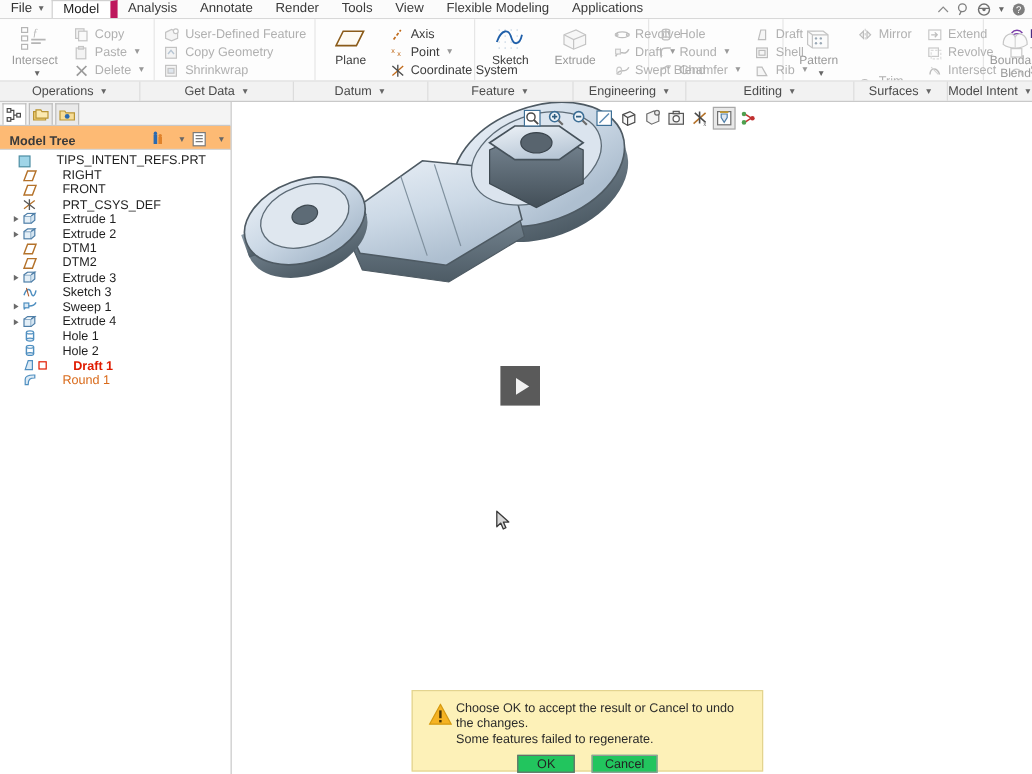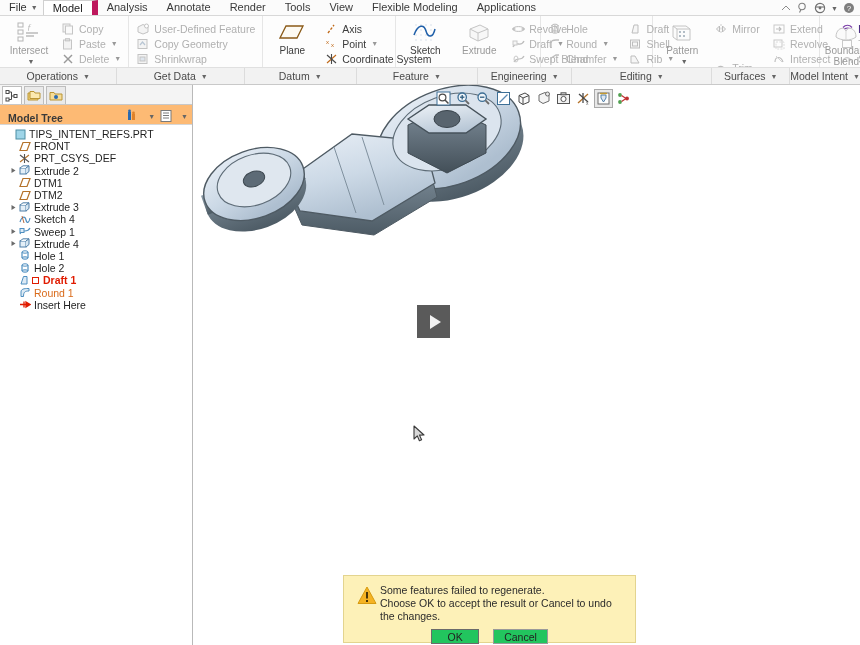--- a/index.html
+++ b/index.html
@@ -101,21 +101,21 @@
   .tree-header .hdr-tools { margin-left: auto; display: flex; align-items: center; gap: 3px; }
   .hdr-btn { width: 16px; height: 16px; display:flex; align-items:center; justify-content:center; }
   .tree-body { padding: 3px 0 0 0; height: 520px; overflow: hidden; background: #fff; }
   .tnode {
     display: flex; align-items: center; height: 12.2px; font-size: 10.5px;
     color: #1f1f1f; white-space: nowrap; padding-left: 2px;
   }
   .tnode .arrow { width: 10px; flex:0 0 10px; display:flex; align-items:center; justify-content:center; }
   .tnode .spacer { width: 10px; flex:0 0 10px; }
   .tnode .tic { width: 14px; flex:0 0 14px; display:flex; align-items:center; justify-content:center; }
-  .tnode .lbl { padding-left: 2px; }
+  .tnode .lbl { padding-left: 20px; }
   .tnode.err .lbl { color: #e01b00; font-weight: bold; }
   .tnode.warn .lbl { color: #d96a1a; }
   .tnode.lvl0 { padding-left: 3px; }
   .tnode.lvl1 { padding-left: 8px; }
   .errbadge { display:inline-block; width:7px; height:7px; border:1px solid #e01b00; margin-right:2px; position:relative; top:0px;}
 
   
   .gfxtoolbar {
     position: absolute; left: 434px; top: 88px;
     height: 20px; display: flex; align-items: center; gap: 0px;
@@ -691,20 +691,29 @@
       <div class="tnode lvl0">
         <span class="spacer"></span>
         <span class="tic">
           <svg width="11" height="11" viewBox="0 0 11 11">
               <rect x="1" y="1" width="9" height="9" fill="#9fd5e8" stroke="#4d8ea3"></rect>
             </svg>
         </span>
         <span class="lbl">TIPS_INTENT_REFS.PRT</span>
       </div>
 
+      <div class="tnode lvl1">
+        <span class="spacer"></span>
+        <span class="tic">
+          <svg width="12" height="11" viewBox="0 0 12 11">
+              <path d="M4 1.5 L11 1.5 L8 9.5 L1 9.5 Z" fill="none" stroke="#b4722a" stroke-width="1.2"></path>
+            </svg>
+        </span>
+        <span class="lbl">RIGHT</span>
+      </div>
 
 
       <div class="tnode lvl1">
         <span class="spacer"></span>
         <span class="tic">
           <svg width="12" height="11" viewBox="0 0 12 11">
               <path d="M4 1.5 L11 1.5 L8 9.5 L1 9.5 Z" fill="none" stroke="#b4722a" stroke-width="1.2"></path>
             </svg>
         </span>
         <span class="lbl">FRONT</span>
@@ -715,107 +724,122 @@
         <span class="tic">
           <svg width="12" height="11" viewBox="0 0 12 11">
             <line x1="1" y1="9" x2="10" y2="2" stroke="#b4722a" stroke-width="1.1"></line>
             <line x1="1" y1="2" x2="10" y2="9" stroke="#555" stroke-width="1.1"></line>
             <line x1="5.5" y1="1" x2="5.5" y2="10" stroke="#555" stroke-width="1.1"></line>
           </svg>
         </span>
         <span class="lbl">PRT_CSYS_DEF</span>
       </div>
 
-
       <div class="tnode lvl1">
         <span class="arrow">
           <svg width="7" height="7" viewBox="0 0 7 7">
               <path d="M1.5 1 L5.5 3.5 L1.5 6 Z" fill="#6b6b6b"></path>
             </svg>
         </span>
         <span class="tic">
           <svg width="12" height="11" viewBox="0 0 12 11">
             <rect x="1" y="3" width="6" height="6" fill="#e4eff7" stroke="#4f7fa8"></rect>
             <path d="M1 3 L4 0.8 L10 0.8 L7 3" fill="#f6fafd" stroke="#4f7fa8"></path>
             <path d="M7 3 L10 0.8 L10 6.5 L7 9" fill="#d6e6f2" stroke="#4f7fa8"></path>
           </svg>
         </span>
-        <span class="lbl">Extrude 2</span>
-      </div>
-
-      <div class="tnode lvl1">
-        <span class="spacer"></span>
-        <span class="tic">
-          <svg width="12" height="11" viewBox="0 0 12 11">
-              <path d="M4 1.5 L11 1.5 L8 9.5 L1 9.5 Z" fill="none" stroke="#b4722a" stroke-width="1.2"></path>
-            </svg>
-        </span>
-        <span class="lbl">DTM1</span>
-      </div>
-
-      <div class="tnode lvl1">
-        <span class="spacer"></span>
-        <span class="tic">
-          <svg width="12" height="11" viewBox="0 0 12 11">
-              <path d="M4 1.5 L11 1.5 L8 9.5 L1 9.5 Z" fill="none" stroke="#b4722a" stroke-width="1.2"></path>
-            </svg>
-        </span>
-        <span class="lbl">DTM2</span>
+        <span class="lbl">Extrude 1</span>
       </div>
 
       <div class="tnode lvl1">
         <span class="arrow">
           <svg width="7" height="7" viewBox="0 0 7 7">
               <path d="M1.5 1 L5.5 3.5 L1.5 6 Z" fill="#6b6b6b"></path>
             </svg>
         </span>
         <span class="tic">
           <svg width="12" height="11" viewBox="0 0 12 11">
             <rect x="1" y="3" width="6" height="6" fill="#e4eff7" stroke="#4f7fa8"></rect>
             <path d="M1 3 L4 0.8 L10 0.8 L7 3" fill="#f6fafd" stroke="#4f7fa8"></path>
             <path d="M7 3 L10 0.8 L10 6.5 L7 9" fill="#d6e6f2" stroke="#4f7fa8"></path>
           </svg>
         </span>
-        <span class="lbl">Extrude 3</span>
+        <span class="lbl">Extrude 2</span>
       </div>
 
       <div class="tnode lvl1">
         <span class="spacer"></span>
         <span class="tic">
           <svg width="12" height="11" viewBox="0 0 12 11">
-            <path d="M1 8 C3 2, 6 2, 7 6 C8 10, 10 9, 11 4" fill="none" stroke="#4f8fc0" stroke-width="1.2"></path>
-            <line x1="3" y1="2" x2="5" y2="9" stroke="#b05a2a" stroke-width="0.9"></line>
-          </svg>
-        </span>
-        <span class="lbl">Sketch 4</span>
+              <path d="M4 1.5 L11 1.5 L8 9.5 L1 9.5 Z" fill="none" stroke="#b4722a" stroke-width="1.2"></path>
+            </svg>
+        </span>
+        <span class="lbl">DTM1</span>
+      </div>
+
+      <div class="tnode lvl1">
+        <span class="spacer"></span>
+        <span class="tic">
+          <svg width="12" height="11" viewBox="0 0 12 11">
+              <path d="M4 1.5 L11 1.5 L8 9.5 L1 9.5 Z" fill="none" stroke="#b4722a" stroke-width="1.2"></path>
+            </svg>
+        </span>
+        <span class="lbl">DTM2</span>
       </div>
 
       <div class="tnode lvl1">
         <span class="arrow">
           <svg width="7" height="7" viewBox="0 0 7 7">
               <path d="M1.5 1 L5.5 3.5 L1.5 6 Z" fill="#6b6b6b"></path>
             </svg>
         </span>
         <span class="tic">
           <svg width="12" height="11" viewBox="0 0 12 11">
-            <path d="M1 8 C3 2, 8 8, 11 2" fill="none" stroke="#4f8fc0" stroke-width="1.2"></path>
-            <rect x="1" y="2.5" width="4" height="4" fill="#dceaf5" stroke="#4f8fc0"></rect>
-          </svg>
-        </span>
-        <span class="lbl">Sweep 1</span>
+            <rect x="1" y="3" width="6" height="6" fill="#e4eff7" stroke="#4f7fa8"></rect>
+            <path d="M1 3 L4 0.8 L10 0.8 L7 3" fill="#f6fafd" stroke="#4f7fa8"></path>
+            <path d="M7 3 L10 0.8 L10 6.5 L7 9" fill="#d6e6f2" stroke="#4f7fa8"></path>
+          </svg>
+        </span>
+        <span class="lbl">Extrude 3</span>
+      </div>
+
+      <div class="tnode lvl1">
+        <span class="spacer"></span>
+        <span class="tic">
+          <svg width="12" height="11" viewBox="0 0 12 11">
+            <path d="M1 8 C3 2, 6 2, 7 6 C8 10, 10 9, 11 4" fill="none" stroke="#4f8fc0" stroke-width="1.2"></path>
+            <line x1="3" y1="2" x2="5" y2="9" stroke="#b05a2a" stroke-width="0.9"></line>
+          </svg>
+        </span>
+        <span class="lbl">Sketch 3</span>
       </div>
 
       <div class="tnode lvl1">
         <span class="arrow">
           <svg width="7" height="7" viewBox="0 0 7 7">
               <path d="M1.5 1 L5.5 3.5 L1.5 6 Z" fill="#6b6b6b"></path>
             </svg>
         </span>
         <span class="tic">
           <svg width="12" height="11" viewBox="0 0 12 11">
+            <path d="M1 8 C3 2, 8 8, 11 2" fill="none" stroke="#4f8fc0" stroke-width="1.2"></path>
+            <rect x="1" y="2.5" width="4" height="4" fill="#dceaf5" stroke="#4f8fc0"></rect>
+          </svg>
+        </span>
+        <span class="lbl">Sweep 1</span>
+      </div>
+
+      <div class="tnode lvl1">
+        <span class="arrow">
+          <svg width="7" height="7" viewBox="0 0 7 7">
+              <path d="M1.5 1 L5.5 3.5 L1.5 6 Z" fill="#6b6b6b"></path>
+            </svg>
+        </span>
+        <span class="tic">
+          <svg width="12" height="11" viewBox="0 0 12 11">
             <rect x="1" y="3" width="6" height="6" fill="#e4eff7" stroke="#4f7fa8"></rect>
             <path d="M1 3 L4 0.8 L10 0.8 L7 3" fill="#f6fafd" stroke="#4f7fa8"></path>
             <path d="M7 3 L10 0.8 L10 6.5 L7 9" fill="#d6e6f2" stroke="#4f7fa8"></path>
           </svg>
         </span>
         <span class="lbl">Extrude 4</span>
       </div>
 
       <div class="tnode lvl1">
         <span class="spacer"></span>
@@ -855,29 +879,20 @@
       <div class="tnode lvl1 warn">
         <span class="spacer"></span>
         <span class="tic">
           <svg width="12" height="11" viewBox="0 0 12 11">
             <path d="M2 9.5 L2 5 C2 2, 5 1.5, 9 1.5 L10 1.5 L10 4 C6 4, 4.5 5, 4.5 9.5 Z" fill="#dceaf5" stroke="#4f8fc0"></path>
           </svg>
         </span>
         <span class="lbl">Round 1</span>
       </div>
 
-      <div class="tnode lvl1">
-        <span class="spacer"></span>
-        <span class="tic">
-          <svg width="12" height="11" viewBox="0 0 12 11">
-            <path d="M1 5.5 L7 5.5 M5 2.5 L5 8.5 M7 3 L11 5.5 L7 8 Z" fill="#e01b00" stroke="#e01b00" stroke-width="1.3"></path>
-          </svg>
-        </span>
-        <span class="lbl">Insert Here</span>
-      </div>
     </div>
   </div>
 
   <div class="gfx">
 
     <svg width="666" height="560" viewBox="0 0 666 560" style="position:absolute;left:0;top:0;">
       <defs>
         <linearGradient id="topFace" x1="0" y1="0" x2="0.4" y2="1">
           <stop offset="0%" stop-color="#e9eff6"></stop>
           <stop offset="55%" stop-color="#ccd9e6"></stop>
@@ -1021,22 +1036,22 @@
   <div class="dialog">
     <div class="dlg-row">
       <div class="dlg-warn">
         <svg width="20" height="19" viewBox="0 0 20 19">
           <path d="M10 1 L19 17.5 L1 17.5 Z" fill="#f5b323" stroke="#d69a10" stroke-width="1"></path>
           <rect x="9" y="6" width="2" height="6.5" fill="#4a3505"></rect>
           <rect x="9" y="14" width="2" height="2" fill="#4a3505"></rect>
         </svg>
       </div>
       <div class="dlg-text">
+        <div>Choose OK to accept the result or Cancel to undo the changes.</div>
         <div>Some features failed to regenerate.</div>
-        <div>Choose OK to accept the result or Cancel to undo the changes.</div>
       </div>
     </div>
     <div class="dlg-btns">
       <div class="dlg-btn def">OK</div>
       <div class="dlg-btn">Cancel</div>
     </div>
   </div>
 
 </div>
 

